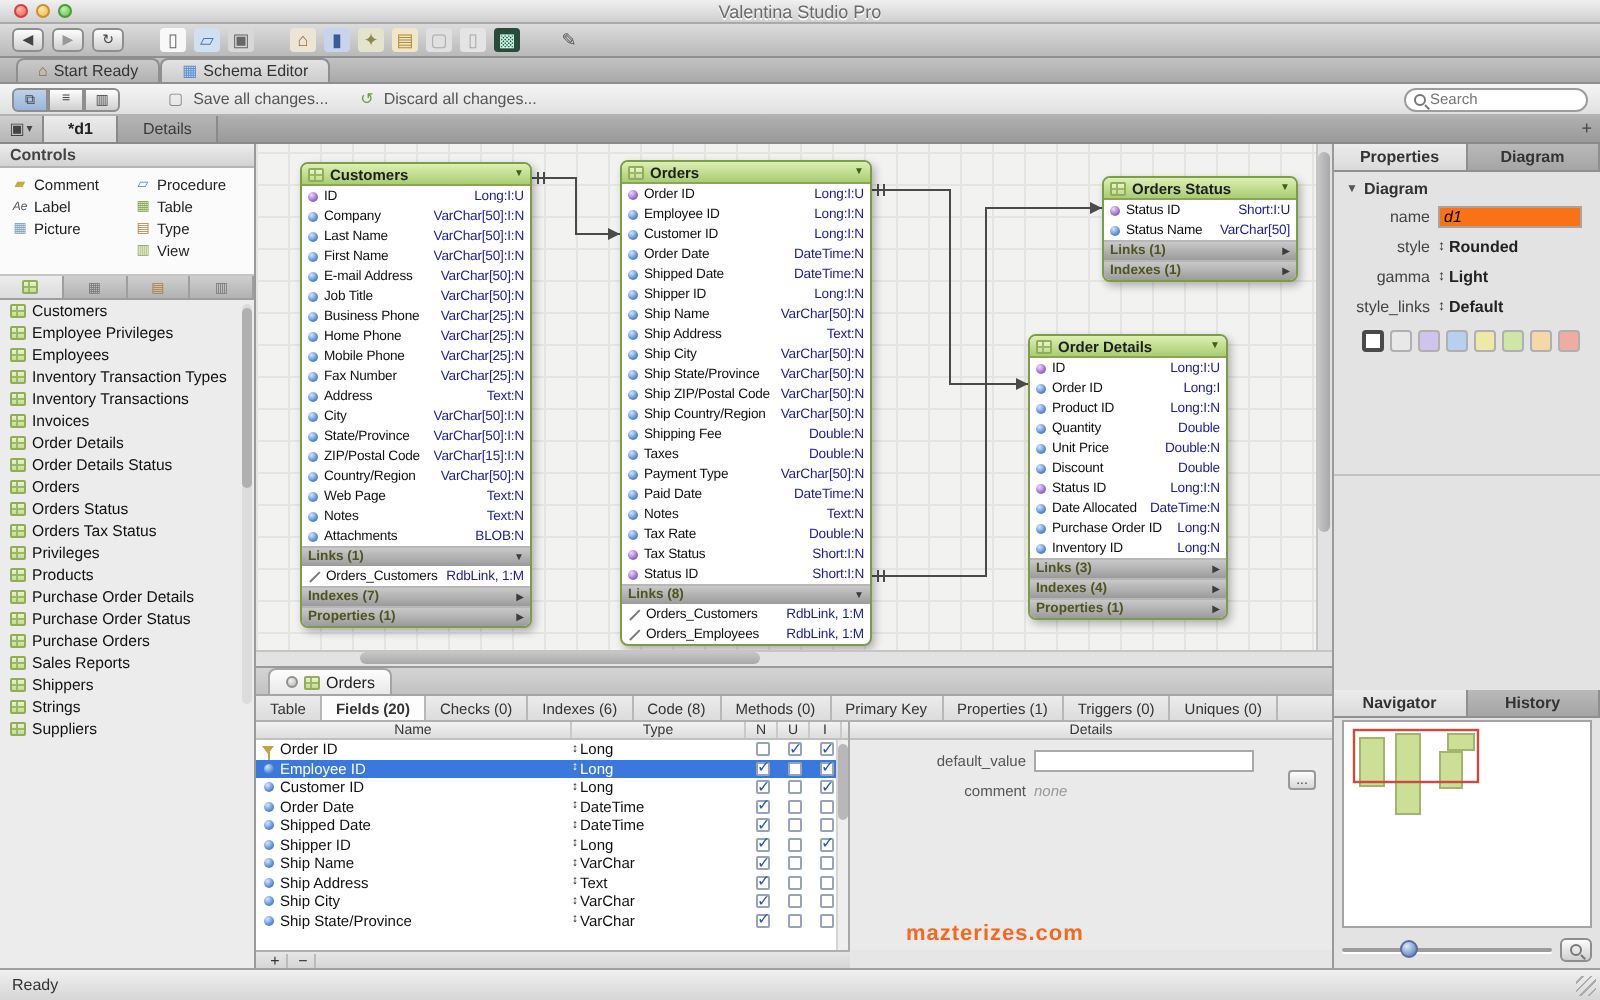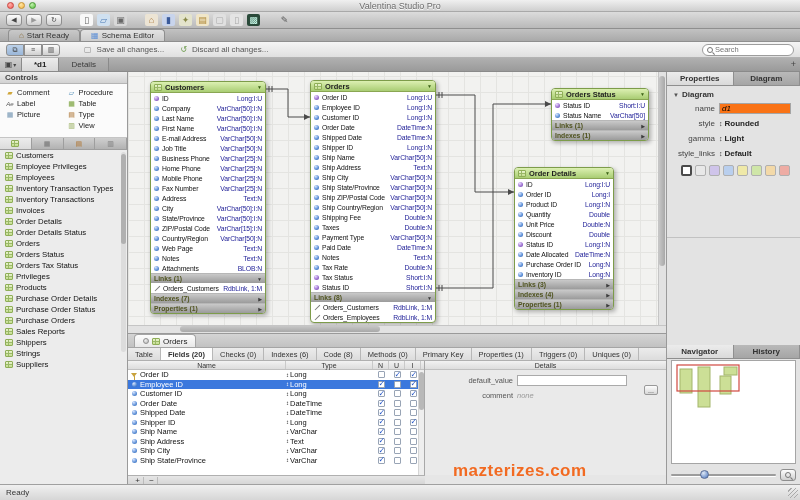--- a/index.html
+++ b/index.html
@@ -137,21 +137,21 @@
   .funnel::after { content:""; position:absolute; left:-0.5px; top:-1px; width:1px; height:4px; background:#c8a23c; }
   #grid-vscroll { position:absolute; right:0; top:9px; width:6px; height:105px; background:#eee; border-left:1px solid #d5d5d5; }
   #grid-vthumb { position:absolute; right:0.5px; top:11px; width:5px; height:38px; background:#b8b8b8; border-radius:3px; }
   #details { flex:1; background:#eaeaea; position:relative; }
   #details-hdr { height:9px; background:linear-gradient(#f2f2f2,#dddddd); border-bottom:1px solid #c0c0c0; display:flex; align-items:center; justify-content:center; font-size:7px; color:#333; }
   .drow { display:flex; align-items:center; margin-top:5px; font-size:7.5px; color:#555; }
   .drow .dlabel { width:92px; text-align:right; padding-right:4px; }
   .drow input { width:110px; height:11px; border:1px solid #aaa; background:#fff; font-size:7.5px; }
   .none-val { color:#999; font-style:italic; }
   #ellipsis-btn { position:absolute; right:8px; top:24px; width:14px; height:10px; border:1px solid #999; border-radius:2px; background:linear-gradient(#fdfdfd,#d8d8d8); font-size:7px; color:#444; display:flex; align-items:center; justify-content:center; }
-  #watermark { position:absolute; left:28px; top:100px; font-size:17px; font-weight:bold; color:#f26a21; letter-spacing:0.5px; }
+  #watermark { position:absolute; left:28px; top:100px; font-size:11px; font-weight:bold; color:#f26a21; letter-spacing:0.5px; }
   #bp-footer { height:10px; background:linear-gradient(#e6e6e6,#d4d4d4); border-top:1px solid #b0b0b0; display:flex; align-items:center; padding-left:4px; gap:2px; width:297px; }
   .pm-btn { width:12px; height:8px; display:flex; align-items:center; justify-content:center; font-size:8px; color:#333; border-right:1px solid #bbb; }
 
   
   #statusbar { left:0; top:484px; width:800px; height:16px; background:linear-gradient(#f0f0f0,#d6d6d6); border-top:1px solid #a0a0a0; display:flex; align-items:center; padding:0 6px; font-size:8px; color:#333; }
   #grip { position:absolute; right:2px; bottom:2px; width:10px; height:10px;
     background:repeating-linear-gradient(135deg,transparent 0,transparent 2px,#aaa 2px,#aaa 3px); }
 </style>
 </head>
 <body>

